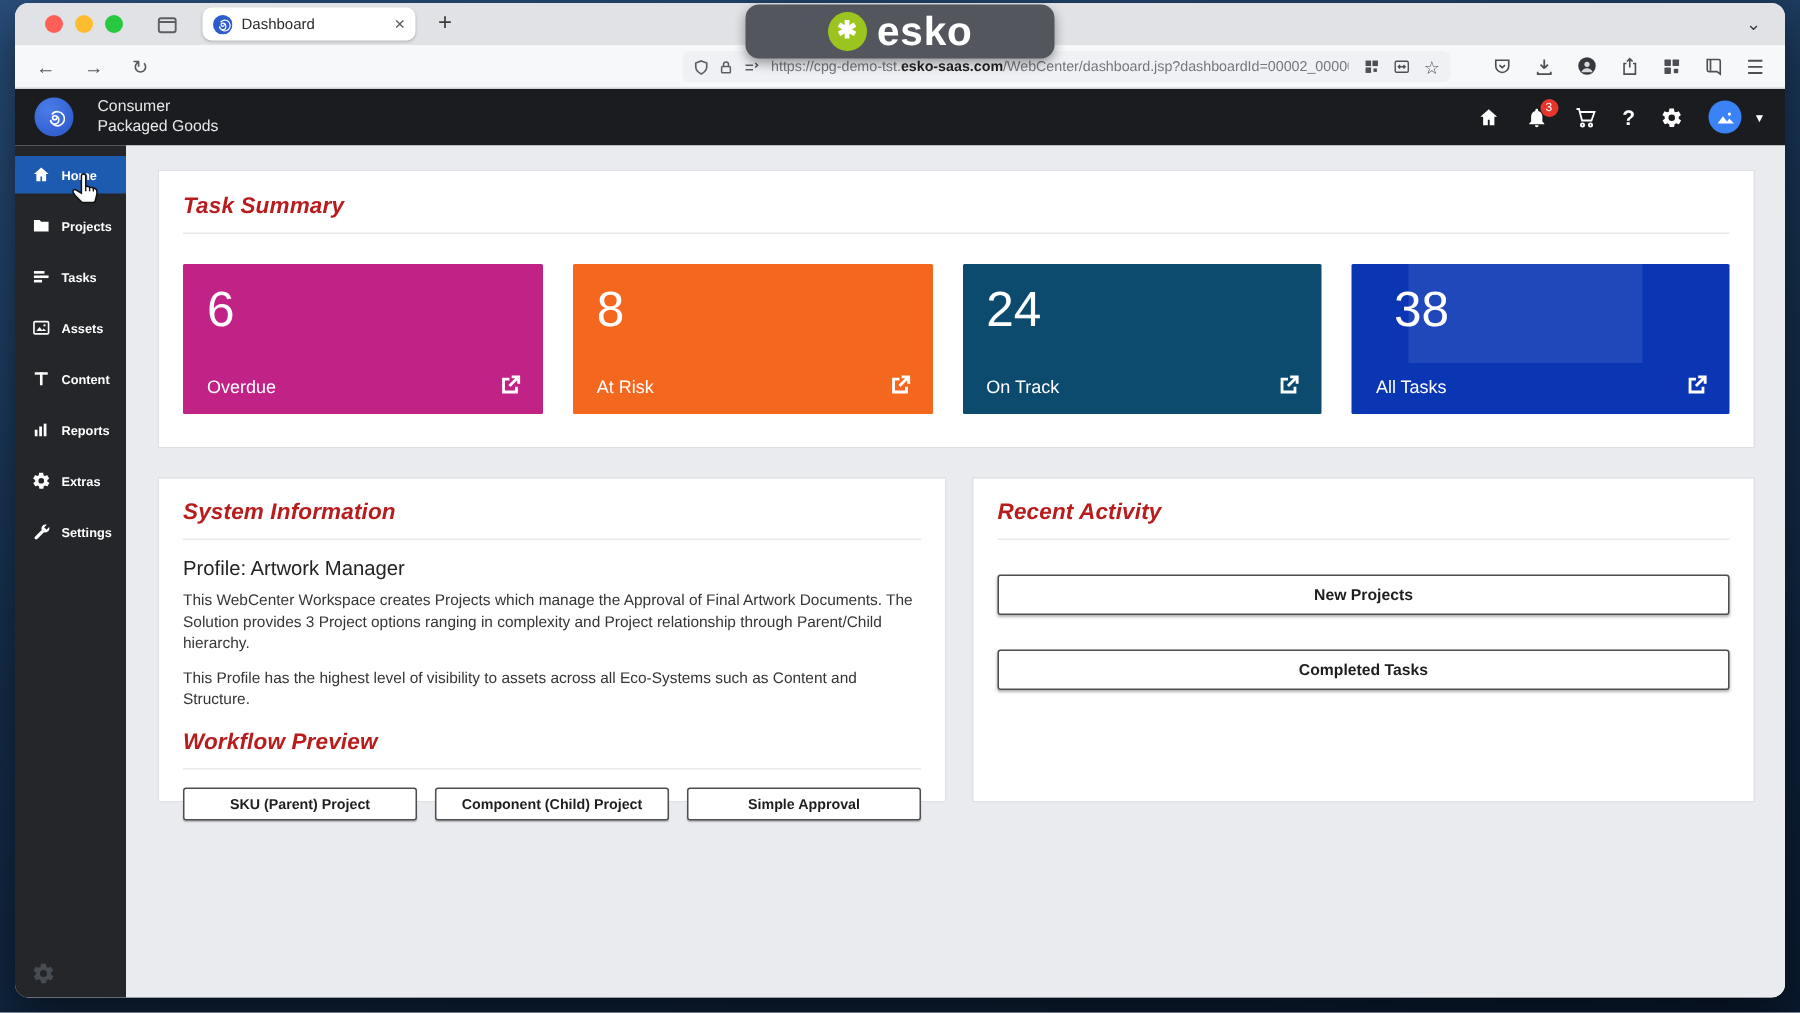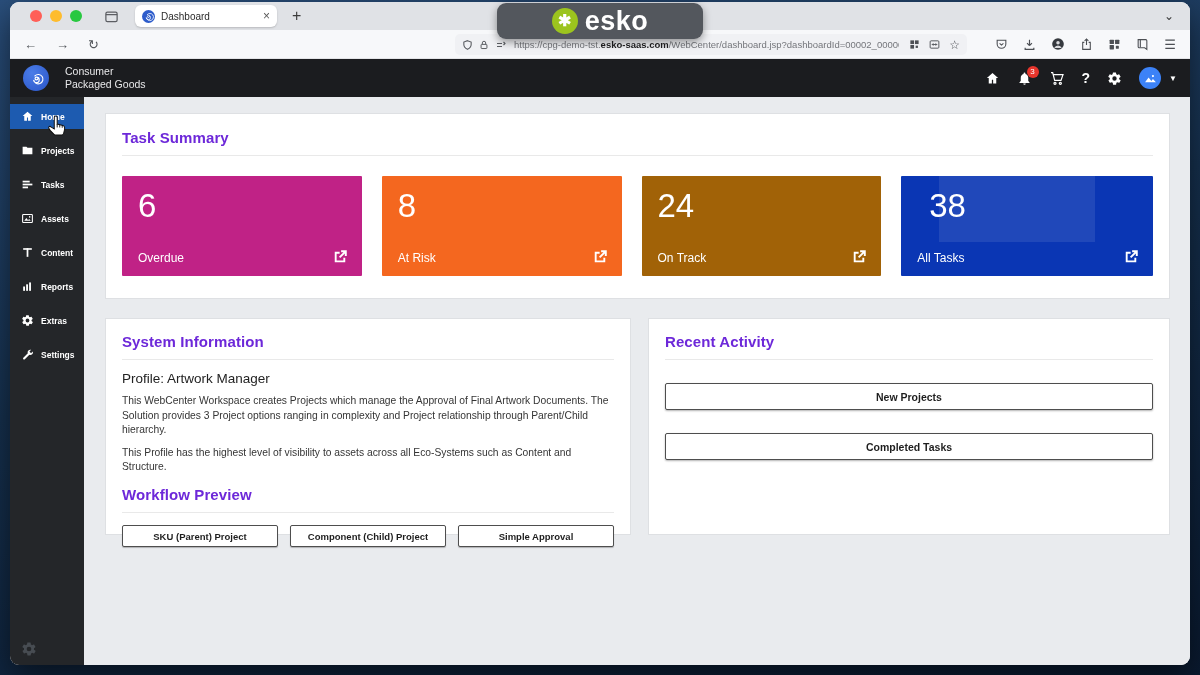--- a/index.html
+++ b/index.html
@@ -56,21 +56,21 @@
   
   .appbody{flex:1;display:flex;min-height:0;}
   .sidebar{width:74px;background:#242629;position:relative;padding-top:7px;flex:none;}
   .snav{height:25px;display:flex;align-items:center;padding-left:11px;gap:7px;margin-bottom:9px;}
   .snav .lbl{font-size:8.5px;font-weight:bold;color:#fff;white-space:nowrap;}
   .snav .ic{width:13px;height:13px;color:#fff;flex:none;}
   .sidebar-gear{position:absolute;left:11px;bottom:8px;width:16px;height:16px;color:#474c52;}
 
   .main{flex:1;background:#e9ebee;padding:16px 20px 0 21px;overflow:hidden;}
   .panel{background:#fff;border:1px solid #dee0e3;}
-  .panel h2{font-size:15px;font-weight:bold;color:#6d28d9;letter-spacing:.1px;}
+  .panel h2{font-size:15px;font-weight:bold;color:#b91c1c;letter-spacing:.1px;font-style:italic;}
   .divider{height:1px;background:#e9e9e9;margin-top:9px;}
 
   .taskpanel{height:186px;padding:15px 16px;}
   .cards{display:flex;gap:20px;margin-top:20px;}
   .card{flex:1;height:100px;position:relative;color:#fff;padding:8px 16px;border-radius:1px;overflow:hidden;}
   .card .num{font-size:33px;margin-top:3px;position:relative;z-index:1;}
   .card .clbl{position:absolute;left:16px;bottom:11px;font-size:12px;z-index:1;}
   .card .ext{position:absolute;right:13px;bottom:10px;width:18px;height:18px;z-index:1;}
   .card .hov{position:absolute;left:38px;top:0;width:62%;height:66%;background:rgba(255,255,255,.09);}
 
@@ -362,21 +362,21 @@
           <div class="card" style="background-color: rgb(244, 103, 31);">
             <div class="num">8</div>
             <div class="clbl">At Risk</div>
             <span class="ext">
                 <svg viewBox="0 0 24 24" width="18" height="18" fill="#fff">
                   <path d="M5 5h6.5v2.5H7.5v9h9V13H19v6H5z"></path>
                   <path d="M13.5 3H21v7.5h-2.6V7.4l-6 6-1.8-1.8 6-6h-3.1z"></path>
                 </svg>
               </span>
           </div>
-          <div class="card" style="background-color: #a16207;">
+          <div class="card" style="background-color: #0c4a6e;">
             <div class="num">24</div>
             <div class="clbl">On Track</div>
             <span class="ext">
                 <svg viewBox="0 0 24 24" width="18" height="18" fill="#fff">
                   <path d="M5 5h6.5v2.5H7.5v9h9V13H19v6H5z"></path>
                   <path d="M13.5 3H21v7.5h-2.6V7.4l-6 6-1.8-1.8 6-6h-3.1z"></path>
                 </svg>
               </span>
           </div>
           <div class="card" style="background-color: rgb(10, 54, 180); padding-left: 28px;">

